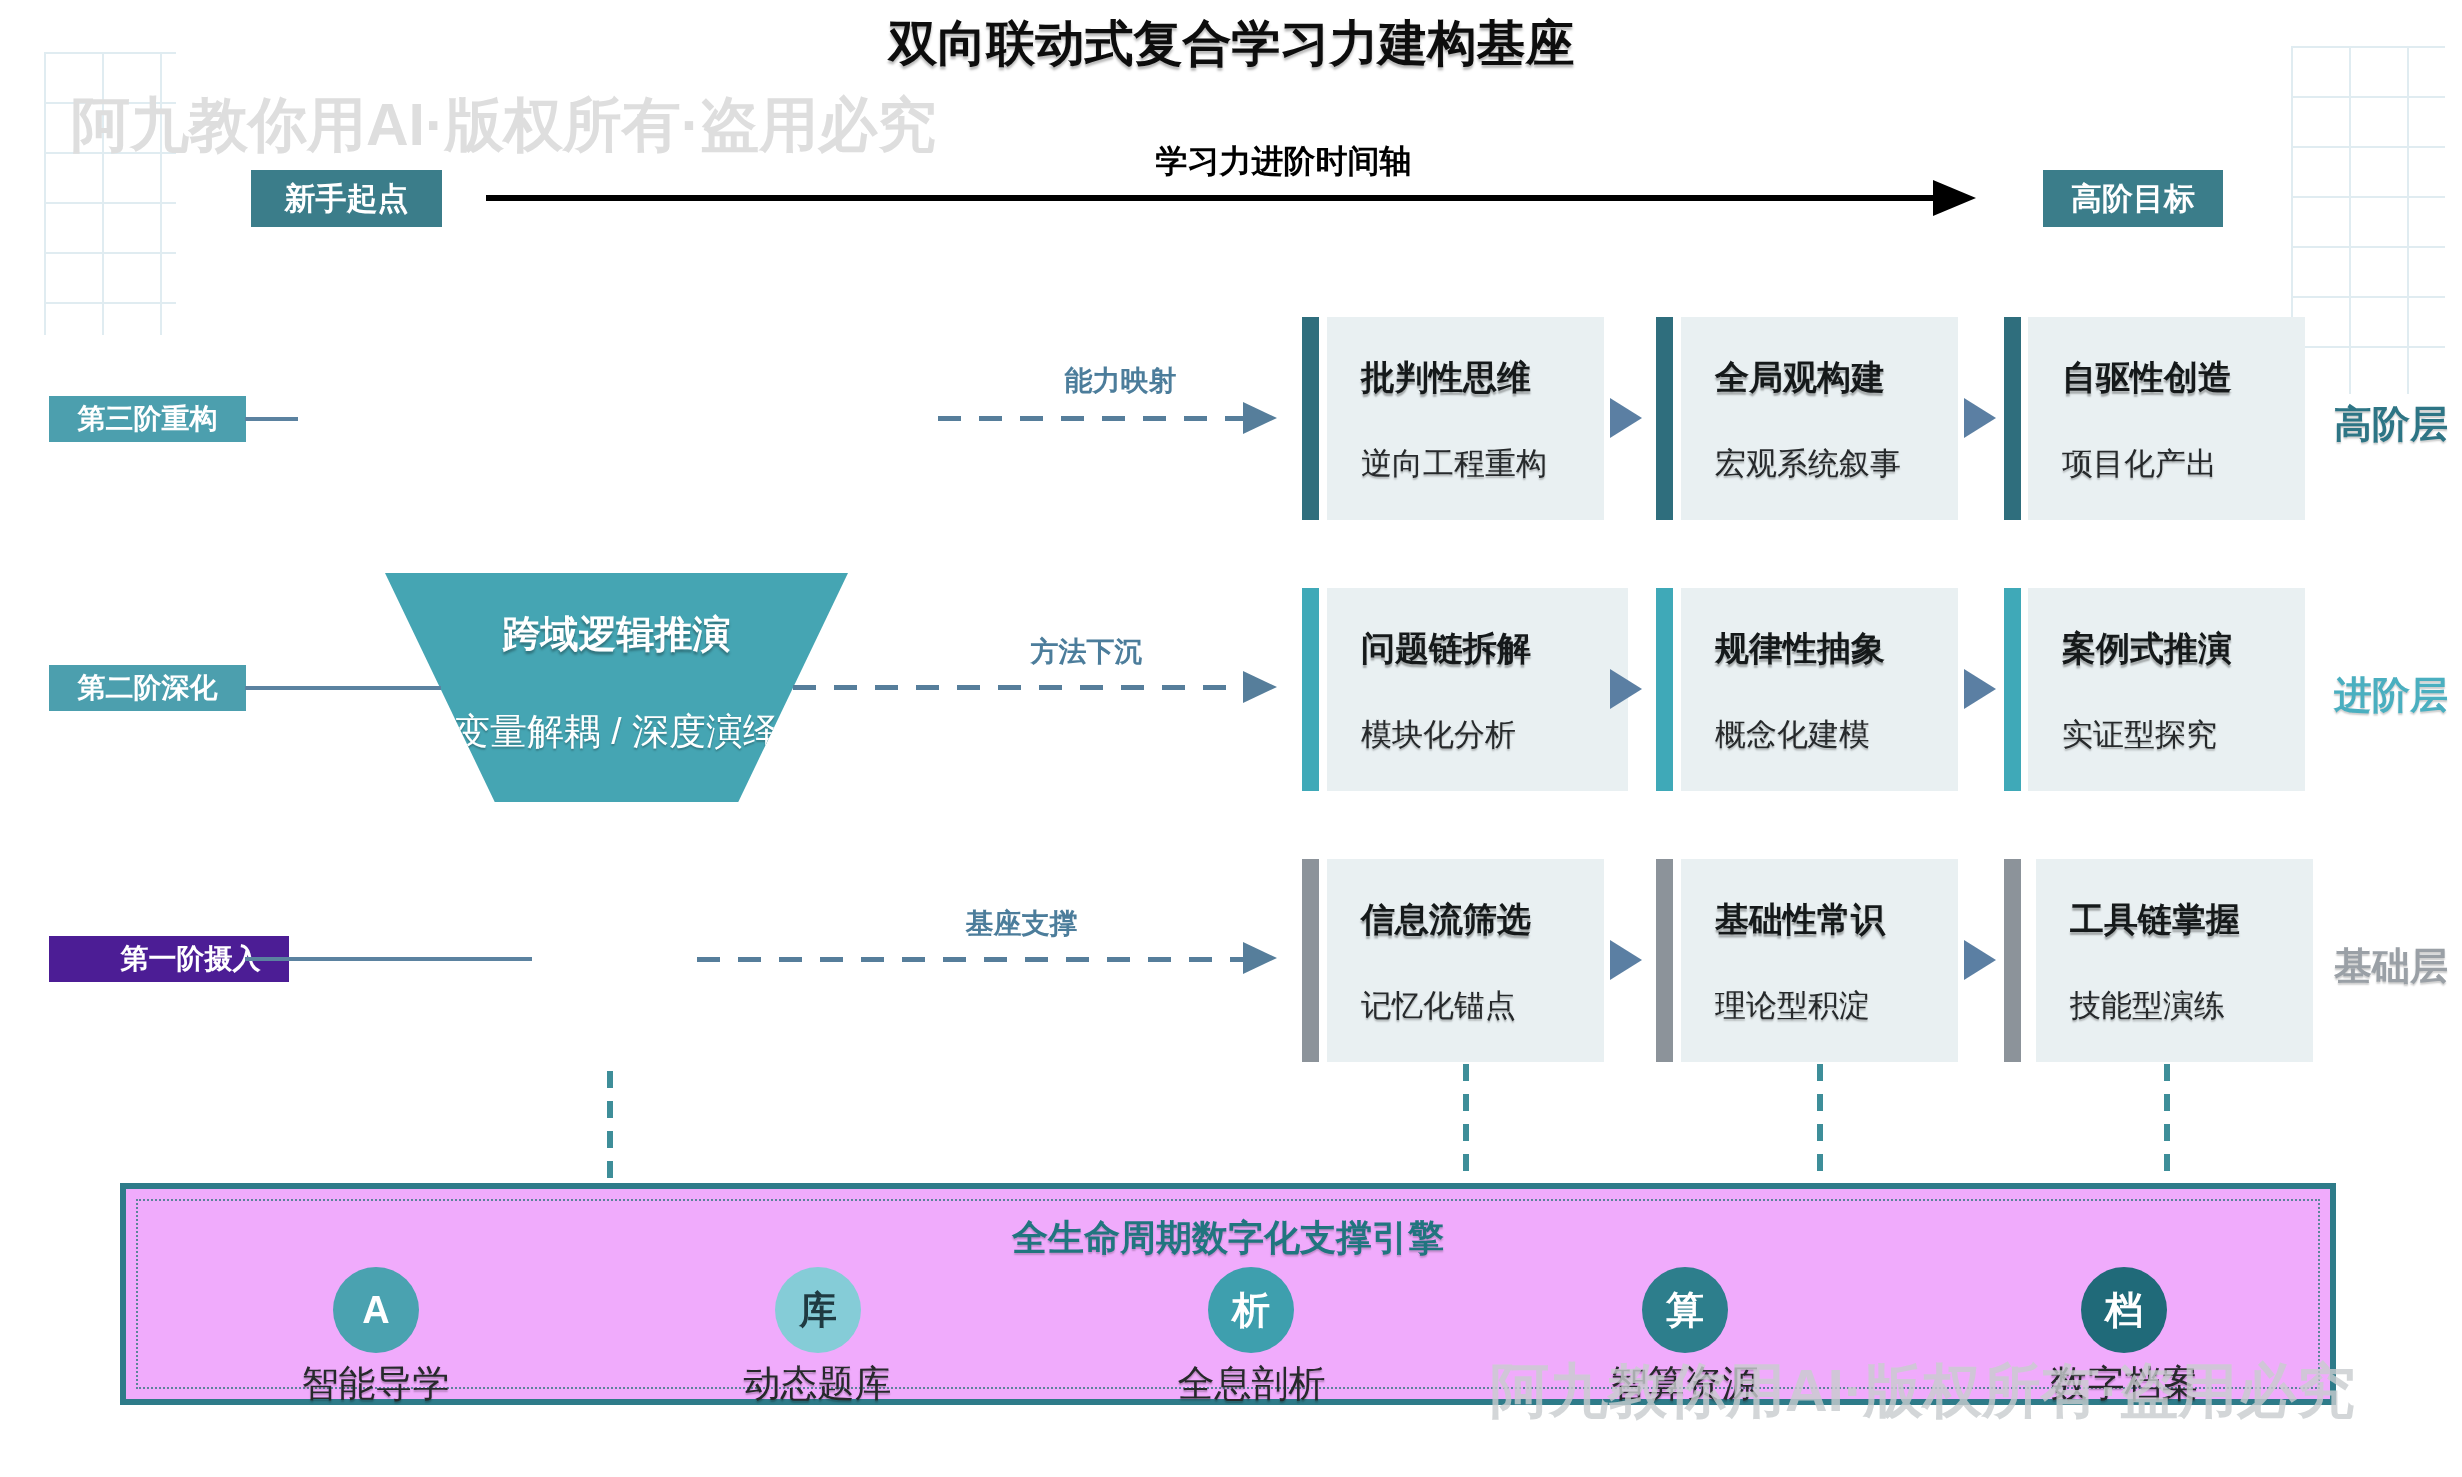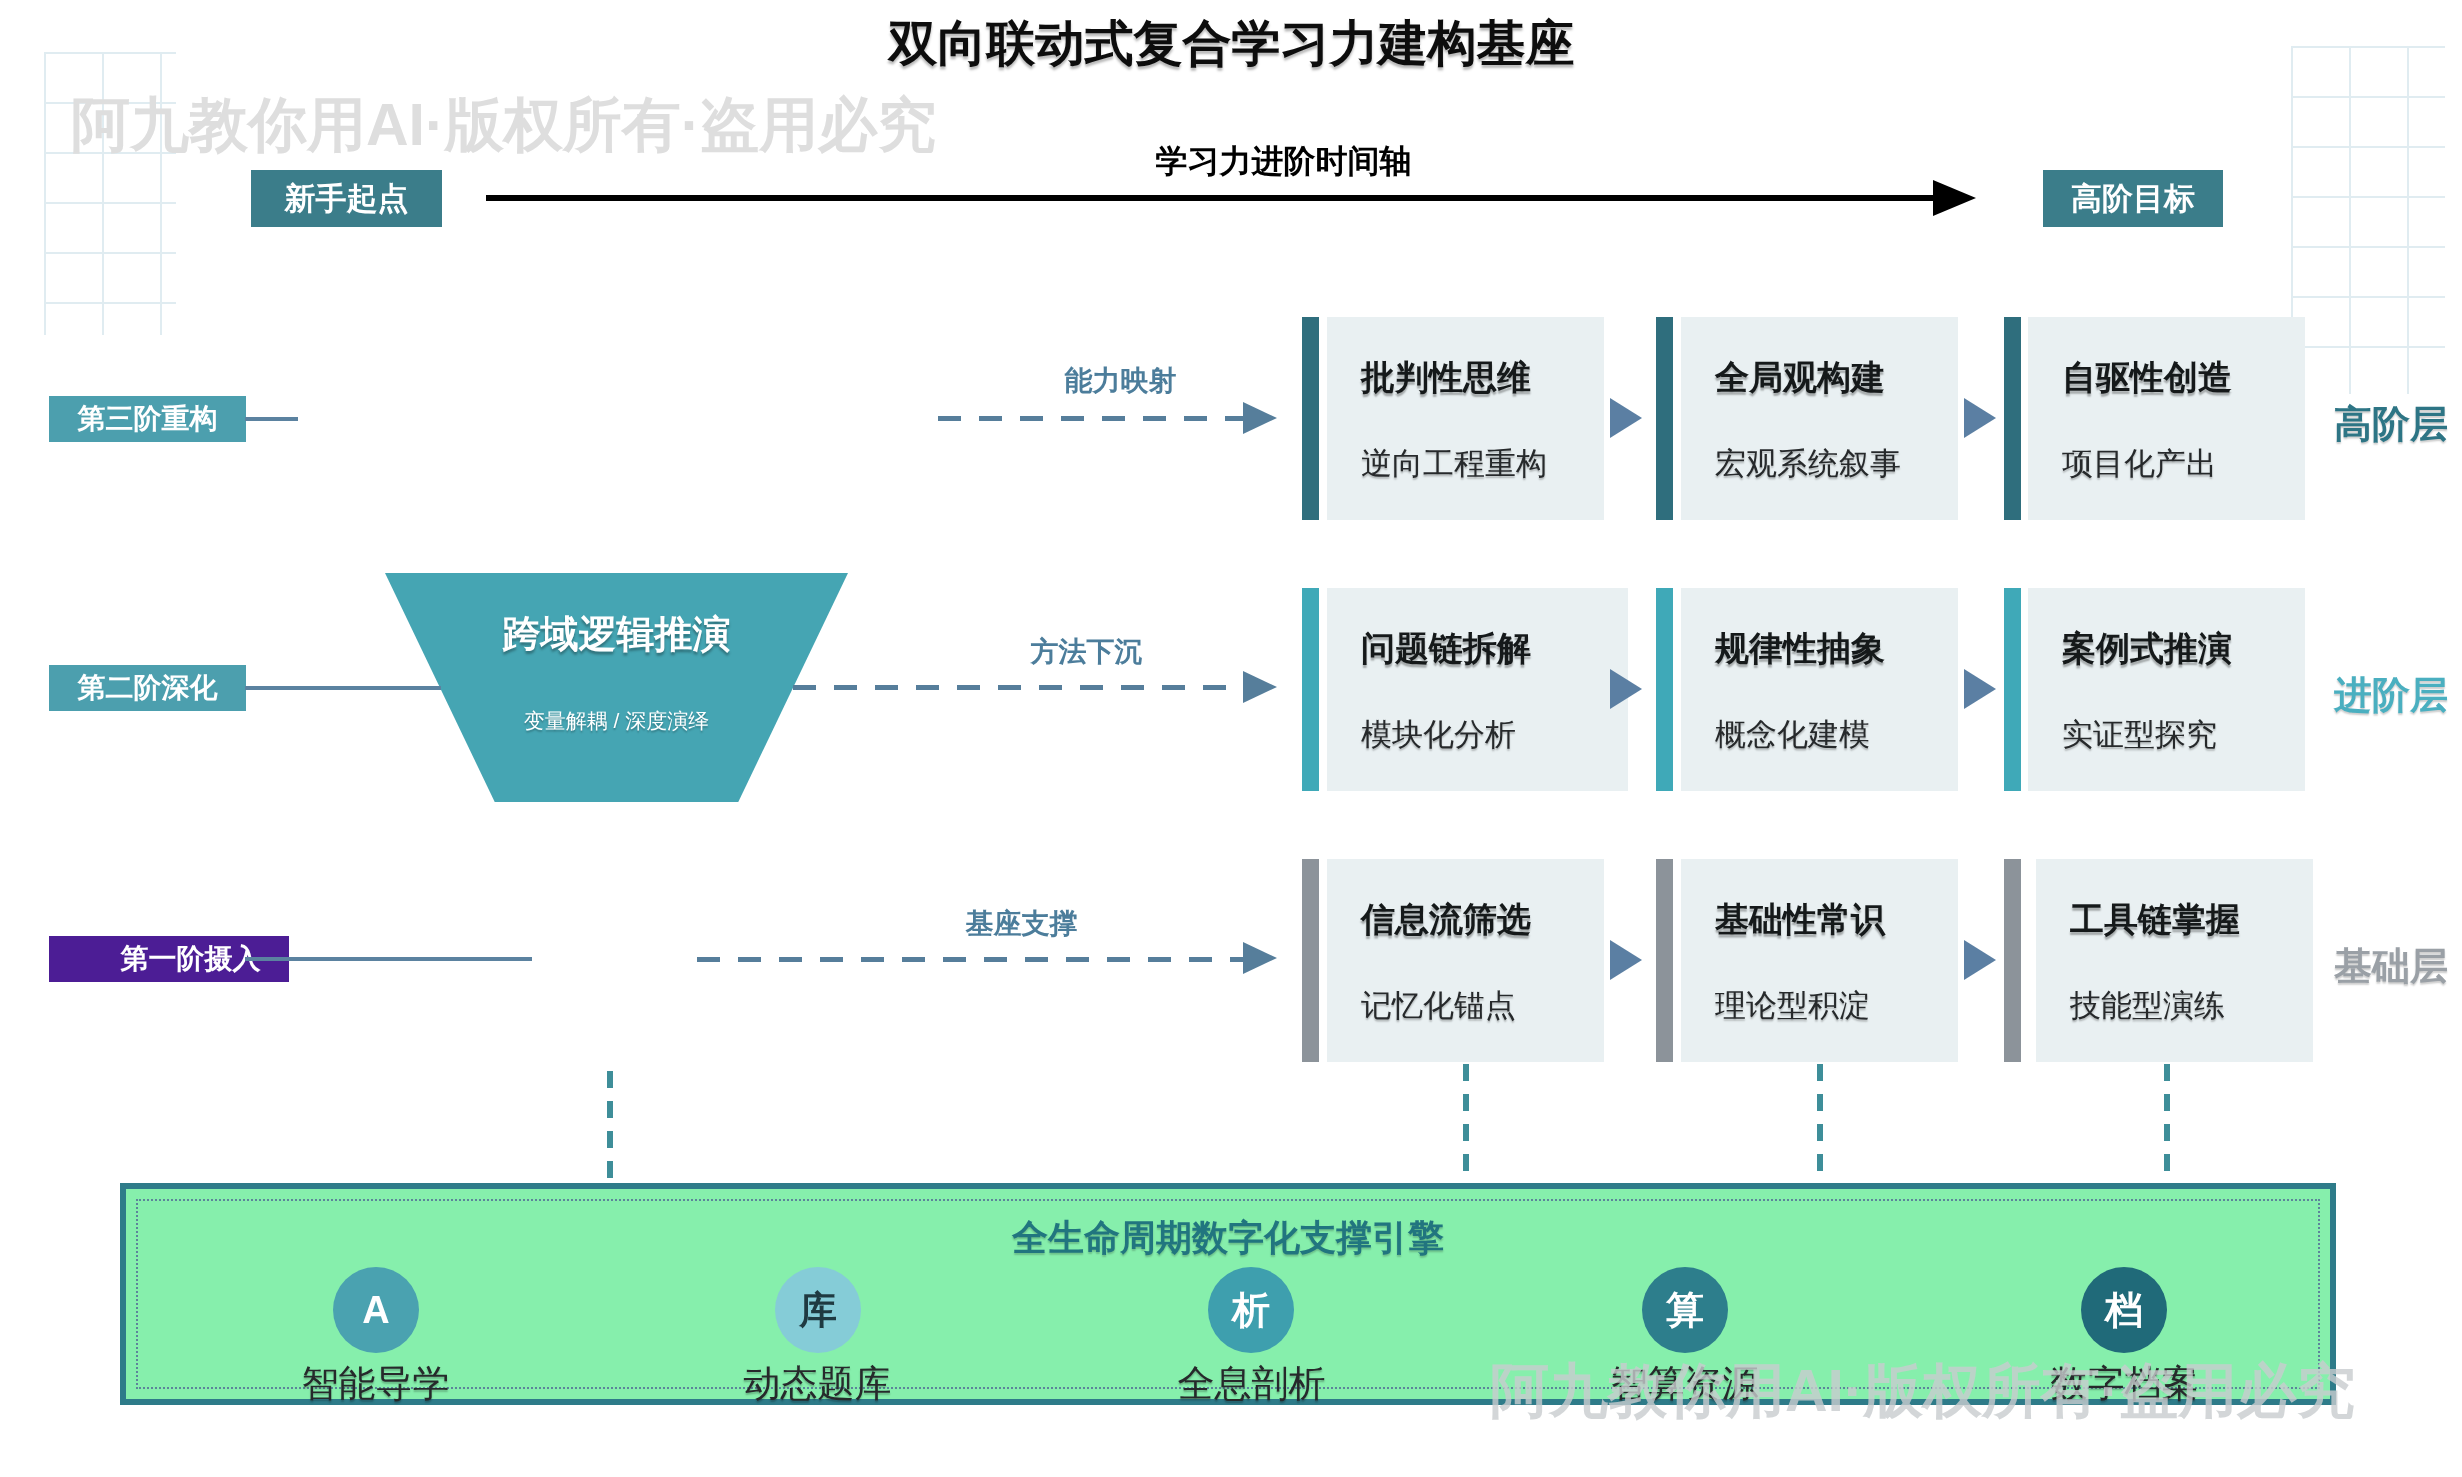--- a/index.html
+++ b/index.html
@@ -37,21 +37,21 @@
 
   .card-bar{width:17px;height:203px;}
   .card{width:277px;height:203px;background:#e9f0f2;}
   .card .ct{position:absolute;left:34px;top:38px;font-size:34px;font-weight:bold;color:#15191a;text-shadow:0 2.5px 1.8px rgba(0,0,0,.3);white-space:nowrap;}
   .card .cs{position:absolute;left:34px;top:126px;font-size:31px;color:#26292b;text-shadow:0 1.8px 1.8px rgba(0,0,0,.25);white-space:nowrap;}
   .carrow{width:0;height:0;border-top:20.3px solid transparent;border-bottom:20.3px solid transparent;border-left:32px solid #5b7fa3;}
   .tier{font-size:38px;font-weight:bold;text-shadow:0 1.8px 1.8px rgba(0,0,0,.2);white-space:nowrap;}
 
   .vdash{width:5.5px;background:repeating-linear-gradient(180deg,#3e8e99 0 16.6px,transparent 16.6px 30px);}
 
-  .engine{position:absolute;left:120px;top:1183px;width:2216px;height:222px;background:#86efac;border:6.2px solid #2e7b89;box-sizing:border-box;z-index:1;}
+  .engine{position:absolute;left:120px;top:1183px;width:2216px;height:222px;background:#f0abfc;border:6.2px solid #2e7b89;box-sizing:border-box;z-index:1;}
   .engine-inner{position:absolute;left:9.8px;top:9.8px;right:9.8px;bottom:9.8px;border:2.5px dotted #5c849a;}
   .engine-title{position:absolute;left:0;top:24.6px;width:100%;text-align:center;font-size:36px;font-weight:bold;color:#21757f;text-shadow:0 1.8px 1.8px rgba(0,0,0,.2);}
   .node{position:absolute;width:86px;height:86px;border-radius:50%;display:flex;align-items:center;justify-content:center;font-size:38px;font-weight:bold;}
   .node-label{position:absolute;width:209px;text-align:center;font-size:37px;color:#26292b;text-shadow:0 1.8px 1.8px rgba(0,0,0,.25);white-space:nowrap;}
 </style>
 </head>
 <body>
 
 <div class="canvas">
 
@@ -64,21 +64,21 @@
   <div class="main-title abs ctr" style="left:739px;top:11px;width:985px;">双向联动式复合学习力建构基座</div>
 
   <div class="tl-label abs ctr" style="left:1108px;top:140px;width:351px;">学习力进阶时间轴</div>
   <div class="badge abs" style="left: 251px; top: 170px; width: 191px; height: 57px; background: rgb(59, 125, 138);">新手起点</div>
   <div class="tl-line abs" style="left:486px;top:195px;width:1447px;"></div>
   <div class="tl-head abs" style="left:1933px;top:180px;"></div>
   <div class="badge abs" style="left: 2043px; top: 170px; width: 180px; height: 57px; background: rgb(59, 125, 138);">高阶目标</div>
 
   <div class="seg seg2" style="left: 385px; top: 573px; width: 463px; height: 229px; background: rgb(69, 165, 179);">
     <div class="t" style="top:36px;font-size:38px;">跨域逻辑推演</div>
-    <div class="s" style="top:134px;font-size:21px;">变量解耦 / 深度演绎</div>
+    <div class="s" style="top:134px;font-size:37px;">变量解耦 / 深度演绎</div>
   </div>
 
   <div class="stage-label abs" style="left: 49px; top: 396px; width: 197px; height: 46px; background: rgb(76, 159, 174);">第三阶重构</div>
   <div class="conn abs" style="left:245px;top:417px;width:53px;"></div>
   <div class="stage-label abs" style="left: 49px; top: 665px; width: 197px; height: 46px; background: rgb(76, 159, 174);">第二阶深化</div>
   <div class="conn abs" style="left:245px;top:686px;width:196px;"></div>
   <div class="stage-label abs" style="left: 49px; top: 936px; width: 197px; height: 46px; background: #4c1d95; padding-left: 43px;">第一阶摄入</div>
   <div class="conn abs" style="left:245px;top:957px;width:287px;"></div>
 
   <div class="flow-label abs ctr" style="left:985px;top:362px;width:271px;">能力映射</div>

